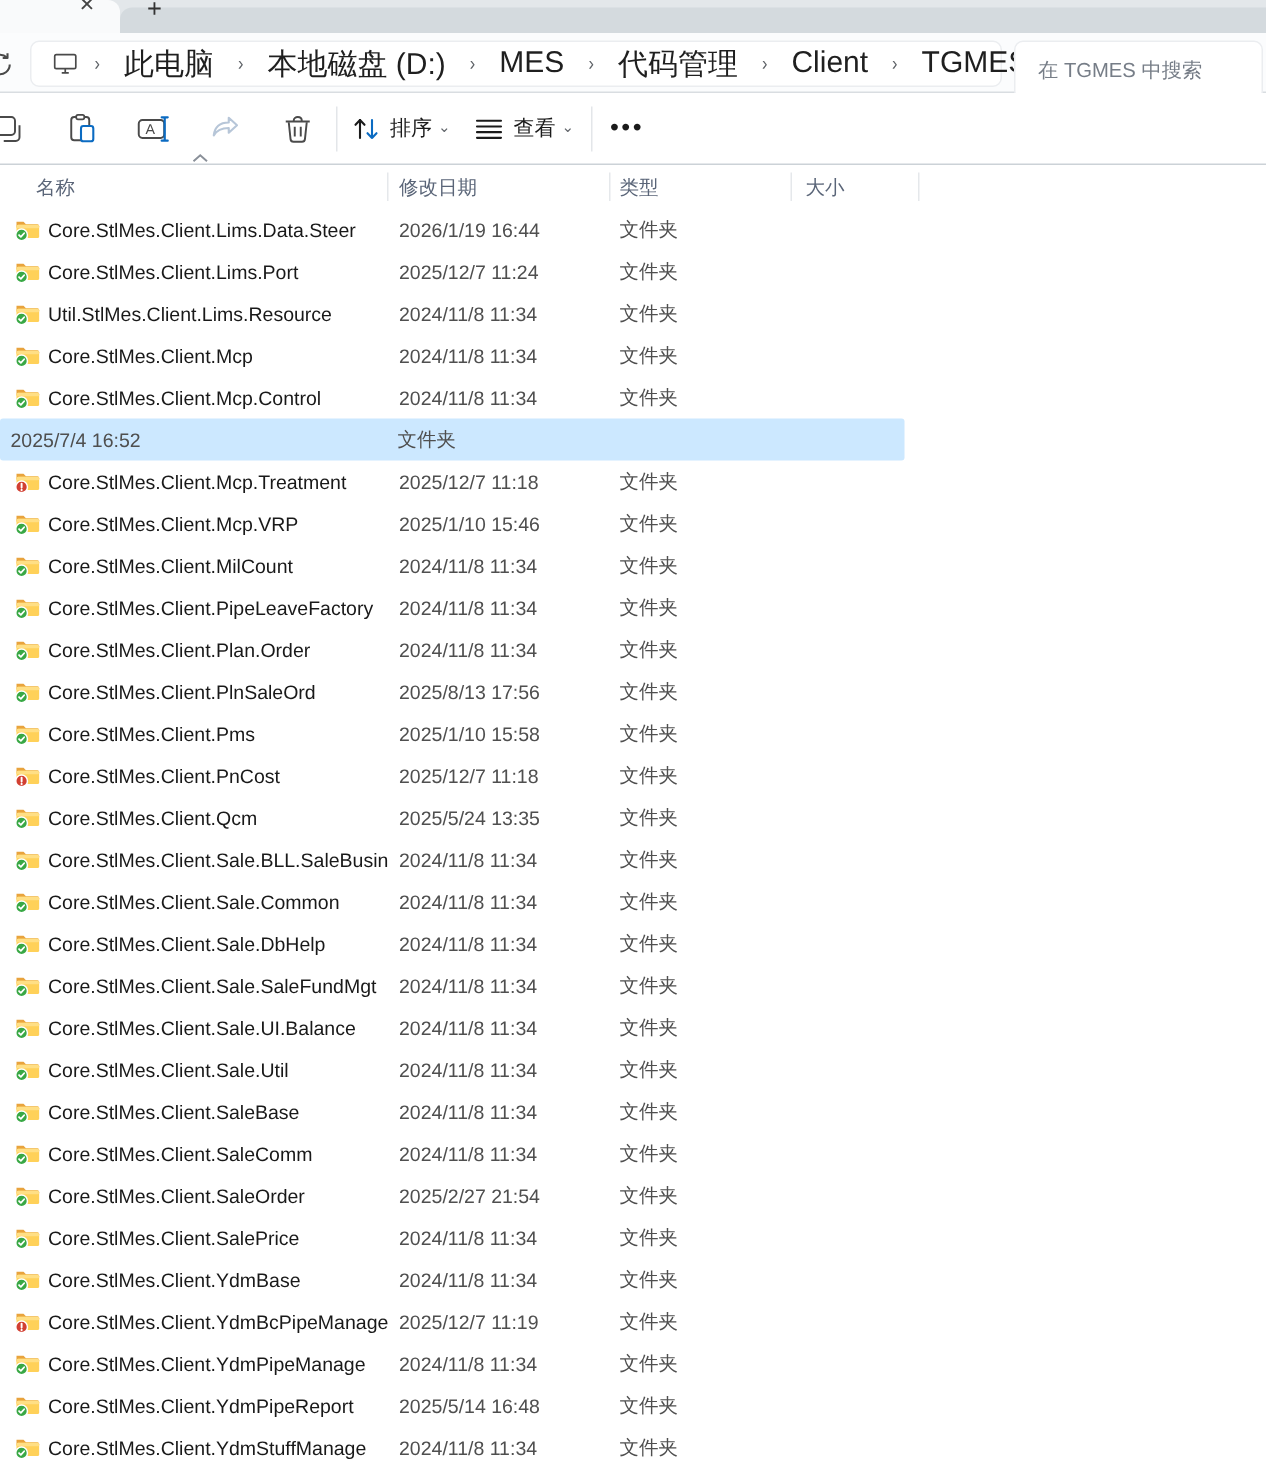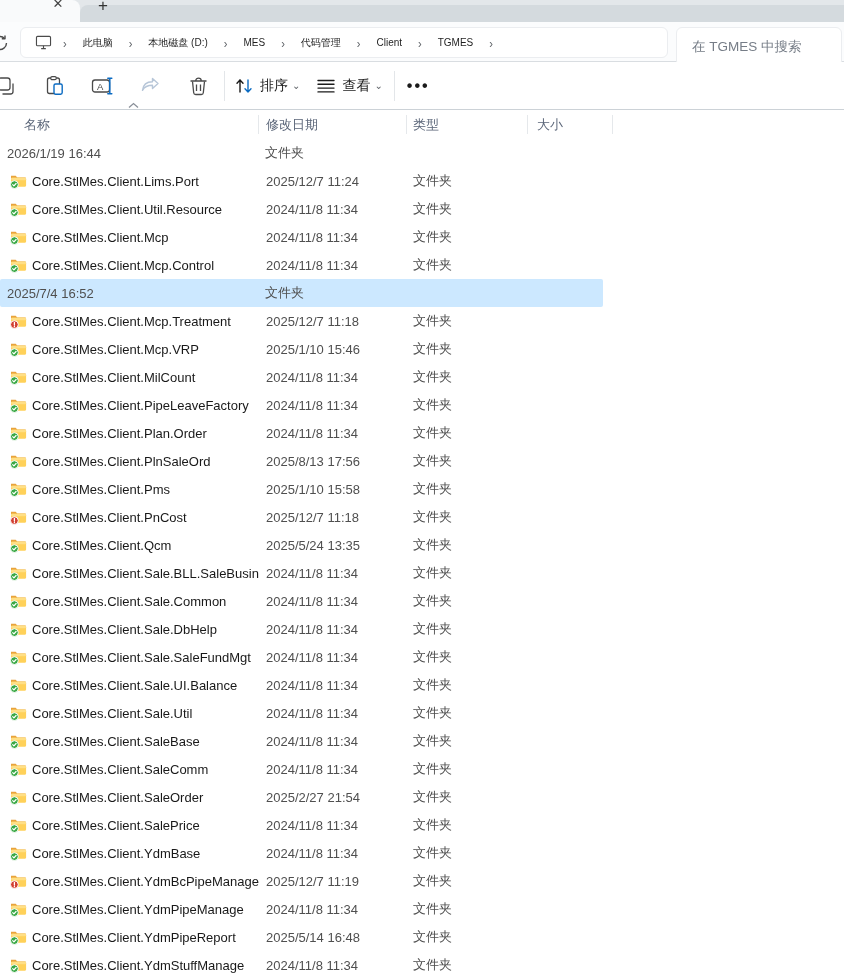--- a/index.html
+++ b/index.html
@@ -19,21 +19,21 @@
     font-size:17px; color:#333; display:flex; align-items:center; justify-content:center; }
 
   
   .navbar { position:relative; width:844px; height:40px; background:#fbfcfd;
     border-bottom:1px solid #d9dde1; }
   .refresh-icon { position:absolute; left:-9px; top:12px; width:18px; height:18px; color:#4a4a4a; }
   .addressbar { position:absolute; left:20px; top:5px; width:648px; height:31px;
     background:#ffffff; border:1px solid #ebedf0; border-radius:6px;
     display:flex; align-items:center; padding-left:14px; }
   .crumb-icon { width:17px; height:15px; margin-right:4px; color:#4a4a4a; flex:none; }
-  .crumb { font-size:10px; color:#1f1f1f; padding:4px 9px; border-radius:4px; white-space:nowrap; }
+  .crumb { font-size:20px; color:#1f1f1f; padding:4px 9px; border-radius:4px; white-space:nowrap; }
   .crumb-sep { font-size:11px; color:#5f6368; padding:0 7px; transform:scaleY(1.2); }
   .searchbox { position:absolute; left:676px; top:5px; width:166px; height:40px;
     background:#ffffff; border:1px solid #ebedf0; border-radius:6px;
     display:flex; align-items:center; padding-left:15px; }
   .searchbox span { font-size:13.5px; color:#767d87; white-space:nowrap; }
 
   
   .toolbar { position:relative; width:844px; height:48px; background:#ffffff;
     border-bottom:1px solid #ccd2d7; display:flex; align-items:center; }
   .tbtn { height:34px; min-width:34px; display:flex; align-items:center; justify-content:center;
@@ -174,20 +174,33 @@
   </svg>
   <div class="hcell h-name">名称</div>
   <div class="hcell h-date">修改日期</div>
   <div class="hcell h-type">类型</div>
   <div class="hcell h-size">大小</div>
   <div></div>
 </div>
 
 <div class="filelist" id="file-list">
   <div class="frow">
+    <div class="fname">
+      <svg width="17" height="16" viewBox="0 0 17 16">
+        <path d="M1 2.8h4.7l1.6 1.7h7.6c.7 0 1.2.5 1.2 1.2v1H1z" fill="#e8a33d"></path>
+        <rect x="1" y="4.8" width="15.1" height="8.9" rx="1.1" fill="#ffd159"></rect>
+        <rect x="1" y="4.8" width="15.1" height="2.4" rx="1.1" fill="#ffdf85"></rect>
+        <g class="badge-g">
+          <circle class="badge-circle" cx="4.4" cy="11.6" r="3.9" fill="#39a845" stroke="#ffffff" stroke-width="1"></circle>
+          <path class="badge-check" d="M2.7 11.7l1.2 1.2 2.2-2.4" fill="none" stroke="#ffffff" stroke-width="1.2" stroke-linecap="round" stroke-linejoin="round"></path>
+          <path class="badge-excl" d="M4.4 9.4v2.6M4.4 13.4v.4" fill="none" stroke="#ffffff" stroke-width="1.3" stroke-linecap="round" style="display:none"></path>
+        </g>
+      </svg>
+      <span>Core.StlMes.Client.Lims.Data.Steer</span>
+    </div>
     <div class="fdate">2026/1/19 16:44</div>
     <div class="ftype">文件夹</div>
     <div class="fsize"></div>
   </div>
 
   <div class="frow">
     <div class="fname">
       <svg width="17" height="16" viewBox="0 0 17 16">
         <path d="M1 2.8h4.7l1.6 1.7h7.6c.7 0 1.2.5 1.2 1.2v1H1z" fill="#e8a33d"></path>
         <rect x="1" y="4.8" width="15.1" height="8.9" rx="1.1" fill="#ffd159"></rect>
@@ -210,21 +223,21 @@
       <svg width="17" height="16" viewBox="0 0 17 16">
         <path d="M1 2.8h4.7l1.6 1.7h7.6c.7 0 1.2.5 1.2 1.2v1H1z" fill="#e8a33d"></path>
         <rect x="1" y="4.8" width="15.1" height="8.9" rx="1.1" fill="#ffd159"></rect>
         <rect x="1" y="4.8" width="15.1" height="2.4" rx="1.1" fill="#ffdf85"></rect>
         <g class="badge-g">
           <circle class="badge-circle" cx="4.4" cy="11.6" r="3.9" fill="#39a845" stroke="#ffffff" stroke-width="1"></circle>
           <path class="badge-check" d="M2.7 11.7l1.2 1.2 2.2-2.4" fill="none" stroke="#ffffff" stroke-width="1.2" stroke-linecap="round" stroke-linejoin="round"></path>
           <path class="badge-excl" d="M4.4 9.4v2.6M4.4 13.4v.4" fill="none" stroke="#ffffff" stroke-width="1.3" stroke-linecap="round" style="display:none"></path>
         </g>
       </svg>
-      <span>Core.StlMes.Client.Util.Resource</span>
+      <span>Util.StlMes.Client.Lims.Resource</span>
     </div>
     <div class="fdate">2024/11/8 11:34</div>
     <div class="ftype">文件夹</div>
     <div class="fsize"></div>
   </div>
 
   <div class="frow">
     <div class="fname">
       <svg width="17" height="16" viewBox="0 0 17 16">
         <path d="M1 2.8h4.7l1.6 1.7h7.6c.7 0 1.2.5 1.2 1.2v1H1z" fill="#e8a33d"></path>

